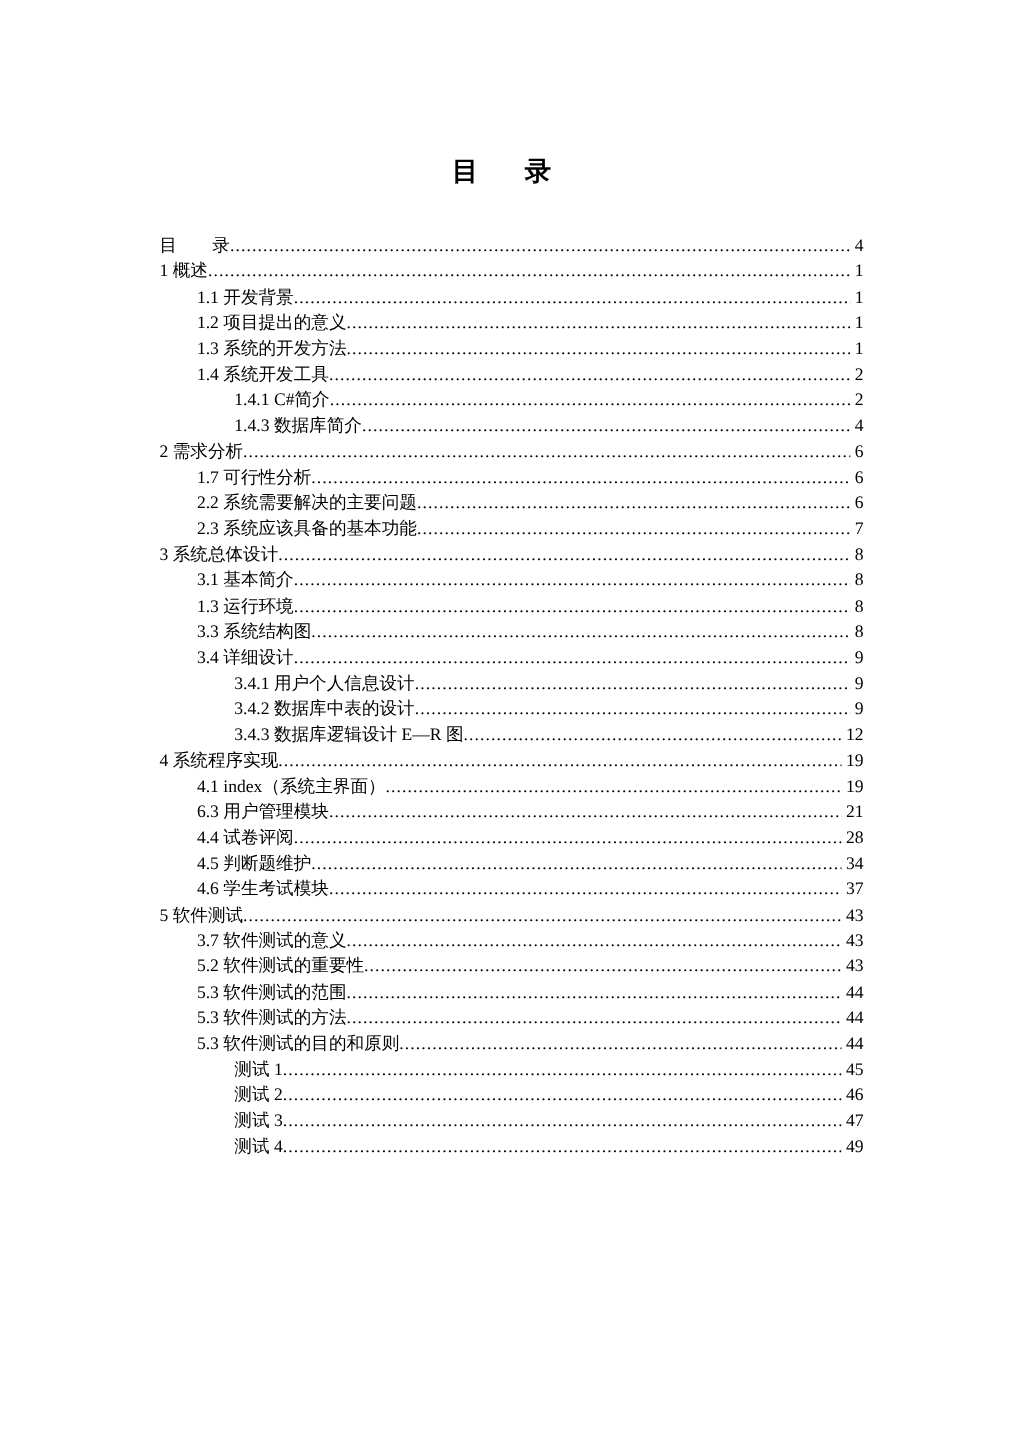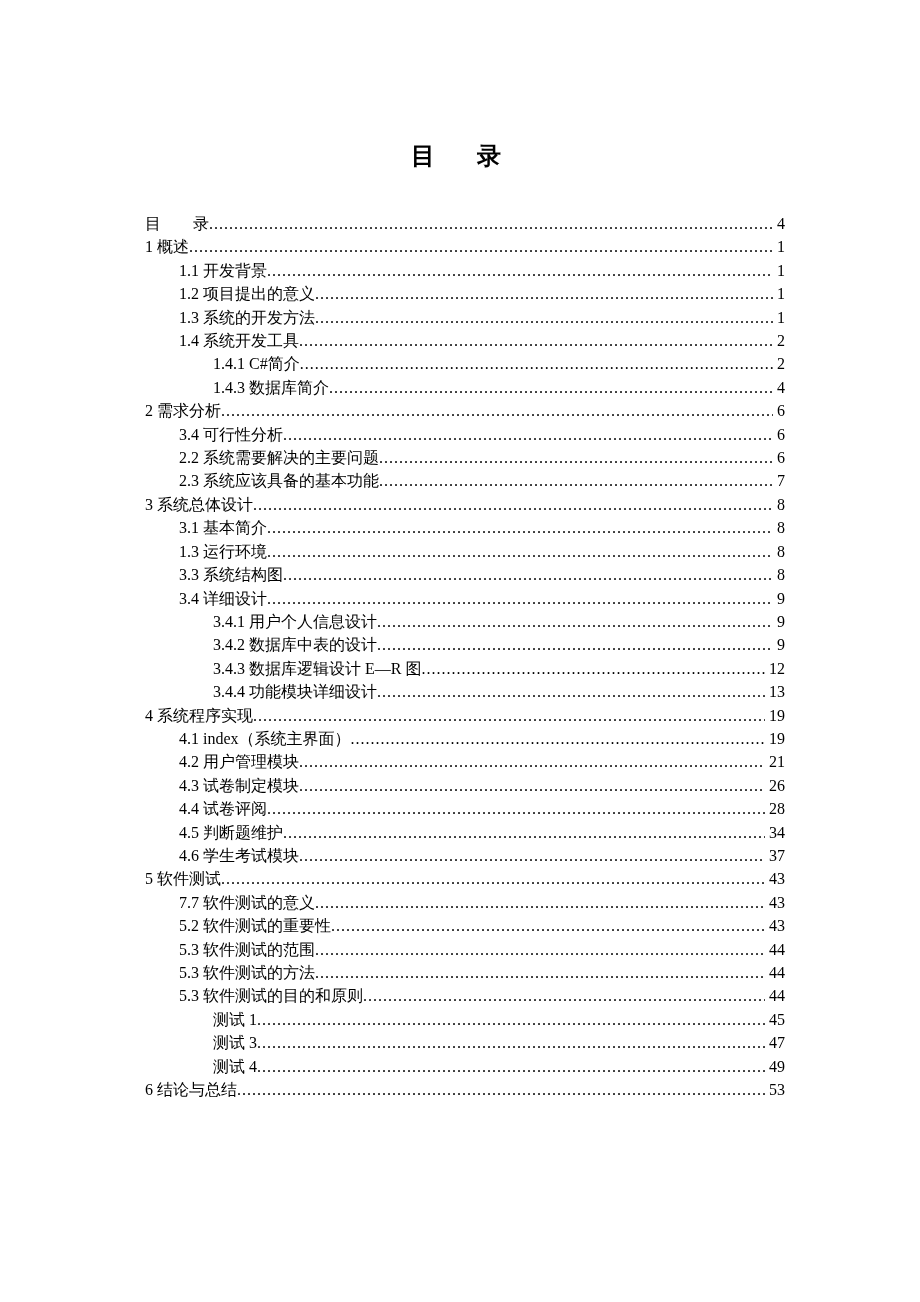--- a/index.html
+++ b/index.html
@@ -83,21 +83,21 @@
       <span class="lbl">1.4.3 数据库简介</span>
       <span class="dots"></span>
       <span class="pg">4</span>
     </div>
     <div class="row lvl0">
       <span class="lbl">2 需求分析</span>
       <span class="dots"></span>
       <span class="pg">6</span>
     </div>
     <div class="row lvl1">
-      <span class="lbl">3.4 可行性分析</span>
+      <span class="lbl">1.7 可行性分析</span>
       <span class="dots"></span>
       <span class="pg">6</span>
     </div>
     <div class="row lvl1">
       <span class="lbl">2.2 系统需要解决的主要问题</span>
       <span class="dots"></span>
       <span class="pg">6</span>
     </div>
     <div class="row lvl1">
       <span class="lbl">2.3 系统应该具备的基本功能</span>
@@ -137,67 +137,57 @@
     <div class="row lvl2">
       <span class="lbl">3.4.2 数据库中表的设计</span>
       <span class="dots"></span>
       <span class="pg">9</span>
     </div>
     <div class="row lvl2">
       <span class="lbl">3.4.3 数据库逻辑设计 E—R 图</span>
       <span class="dots"></span>
       <span class="pg">12</span>
     </div>
-    <div class="row lvl2">
-      <span class="lbl">3.4.4 功能模块详细设计</span>
-      <span class="dots"></span>
-      <span class="pg">13</span>
-    </div>
     <div class="row lvl0">
       <span class="lbl">4 系统程序实现</span>
       <span class="dots"></span>
       <span class="pg">19</span>
     </div>
     <div class="row lvl1">
       <span class="lbl">4.1 index（系统主界面）</span>
       <span class="dots"></span>
       <span class="pg">19</span>
     </div>
     <div class="row lvl1">
-      <span class="lbl">4.2 用户管理模块</span>
+      <span class="lbl">6.3 用户管理模块</span>
       <span class="dots"></span>
       <span class="pg">21</span>
     </div>
     <div class="row lvl1">
-      <span class="lbl">4.3 试卷制定模块</span>
-      <span class="dots"></span>
-      <span class="pg">26</span>
-    </div>
-    <div class="row lvl1">
       <span class="lbl">4.4 试卷评阅</span>
       <span class="dots"></span>
       <span class="pg">28</span>
     </div>
     <div class="row lvl1">
       <span class="lbl">4.5 判断题维护</span>
       <span class="dots"></span>
       <span class="pg">34</span>
     </div>
     <div class="row lvl1">
       <span class="lbl">4.6 学生考试模块</span>
       <span class="dots"></span>
       <span class="pg">37</span>
     </div>
     <div class="row lvl0">
       <span class="lbl">5 软件测试</span>
       <span class="dots"></span>
       <span class="pg">43</span>
     </div>
     <div class="row lvl1">
-      <span class="lbl">7.7 软件测试的意义</span>
+      <span class="lbl">3.7 软件测试的意义</span>
       <span class="dots"></span>
       <span class="pg">43</span>
     </div>
     <div class="row lvl1">
       <span class="lbl">5.2 软件测试的重要性</span>
       <span class="dots"></span>
       <span class="pg">43</span>
     </div>
     <div class="row lvl1">
       <span class="lbl">5.3 软件测试的范围</span>
@@ -213,27 +203,27 @@
       <span class="lbl">5.3 软件测试的目的和原则</span>
       <span class="dots"></span>
       <span class="pg">44</span>
     </div>
     <div class="row lvl2">
       <span class="lbl">测试 1</span>
       <span class="dots"></span>
       <span class="pg">45</span>
     </div>
     <div class="row lvl2">
+      <span class="lbl">测试 2</span>
+      <span class="dots"></span>
+      <span class="pg">46</span>
+    </div>
+    <div class="row lvl2">
       <span class="lbl">测试 3</span>
       <span class="dots"></span>
       <span class="pg">47</span>
     </div>
     <div class="row lvl2">
       <span class="lbl">测试 4</span>
       <span class="dots"></span>
       <span class="pg">49</span>
-    </div>
-    <div class="row lvl0">
-      <span class="lbl">6 结论与总结</span>
-      <span class="dots"></span>
-      <span class="pg">53</span>
     </div>
   </div>
 
 </body></html>

